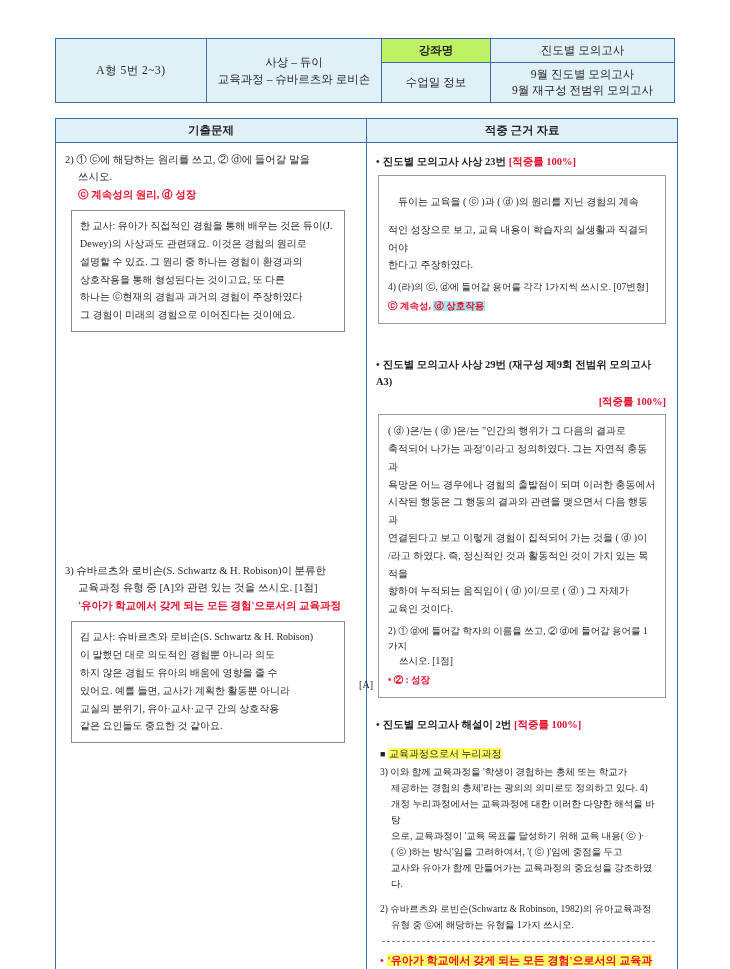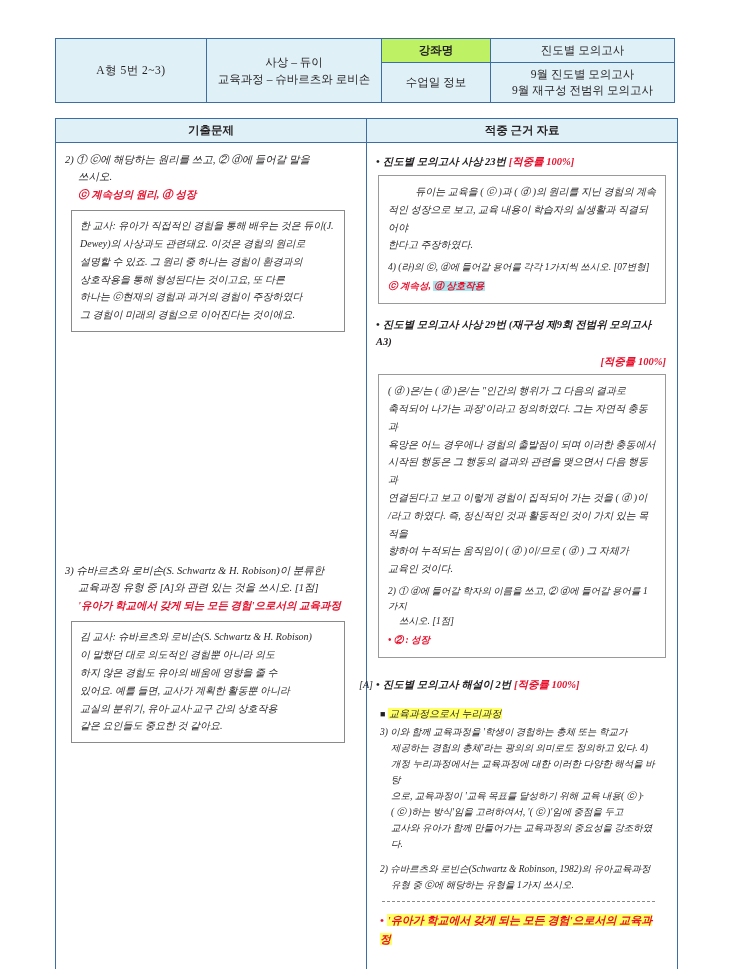--- a/index.html
+++ b/index.html
@@ -92,21 +92,21 @@
   .main-table > tbody > tr > td {
     border: 1px solid #3a6ea5;
     vertical-align: top;
     padding: 0;
   }
   .cellpad {
     padding: 8px 9px 10px 9px;
     font-size: 10.5px;
     line-height: 1.62;
   }
-  .cellpad.tall { min-height: 520px; font-style: italic; }
+  .cellpad.tall { min-height: 520px; }
 
   
   .qtext {
     font-size: 10.5px;
     line-height: 1.66;
     text-indent: 0;
   }
   .qtext .ind {
     display: block;
     padding-left: 13px;
@@ -178,21 +178,21 @@
   }
   .box-with-tag {
     position: relative;
   }
   .tagA {
     position: absolute;
     right: -16px;
     top: 46%;
     font-size: 10px;
   }
-  .sect2 { margin-top: 12px; }
+  .sect2 { margin-top: 32px; }
   .sect3 { margin-top: 18px; }
   .blk-sq { font-size: 9px; }
   .numlist { font-size: 9.5px; line-height: 1.68; }
   .numlist .ind2 { display:block; padding-left: 11px; }
   .red-bullet-line {
     font-size: 11px;
     margin-top: 9px;
   }
 </style>
 </head>
@@ -277,21 +277,21 @@
         </td>
 
         <td>
           <div class="cellpad tall">
 
             <div class="bullet-head">
               <span class="dot">•</span><span>진도별 모의고사 사상 23번</span>
               <span class="pct">[적중률 100%]</span>
             </div>
             <div class="src-box">
-              <p style="margin:0;text-align:right;">듀이는 교육을 (  ⓒ  )과 (  ⓓ  )의 원리를 지닌 경험의 계속</p>
+              <p style="margin:10px;">듀이는 교육을 (  ⓒ  )과 (  ⓓ  )의 원리를 지닌 경험의 계속</p>
               <p style="margin:0;">적인 성장으로 보고, 교육 내용이 학습자의 실생활과 직결되어야</p>
               <p style="margin:0;">한다고 주장하였다.</p>
               <div class="small-q">4) (라)의 ⓒ, ⓓ에 들어갈 용어를 각각 1가지씩 쓰시오. [07변형]</div>
               <div>
                 <span class="ans-red">ⓒ 계속성,</span>
                 <span class="ans-red hl-cyan">ⓓ 상호작용</span>
               </div>
             </div>
 
             <div class="bullet-head sect2">

